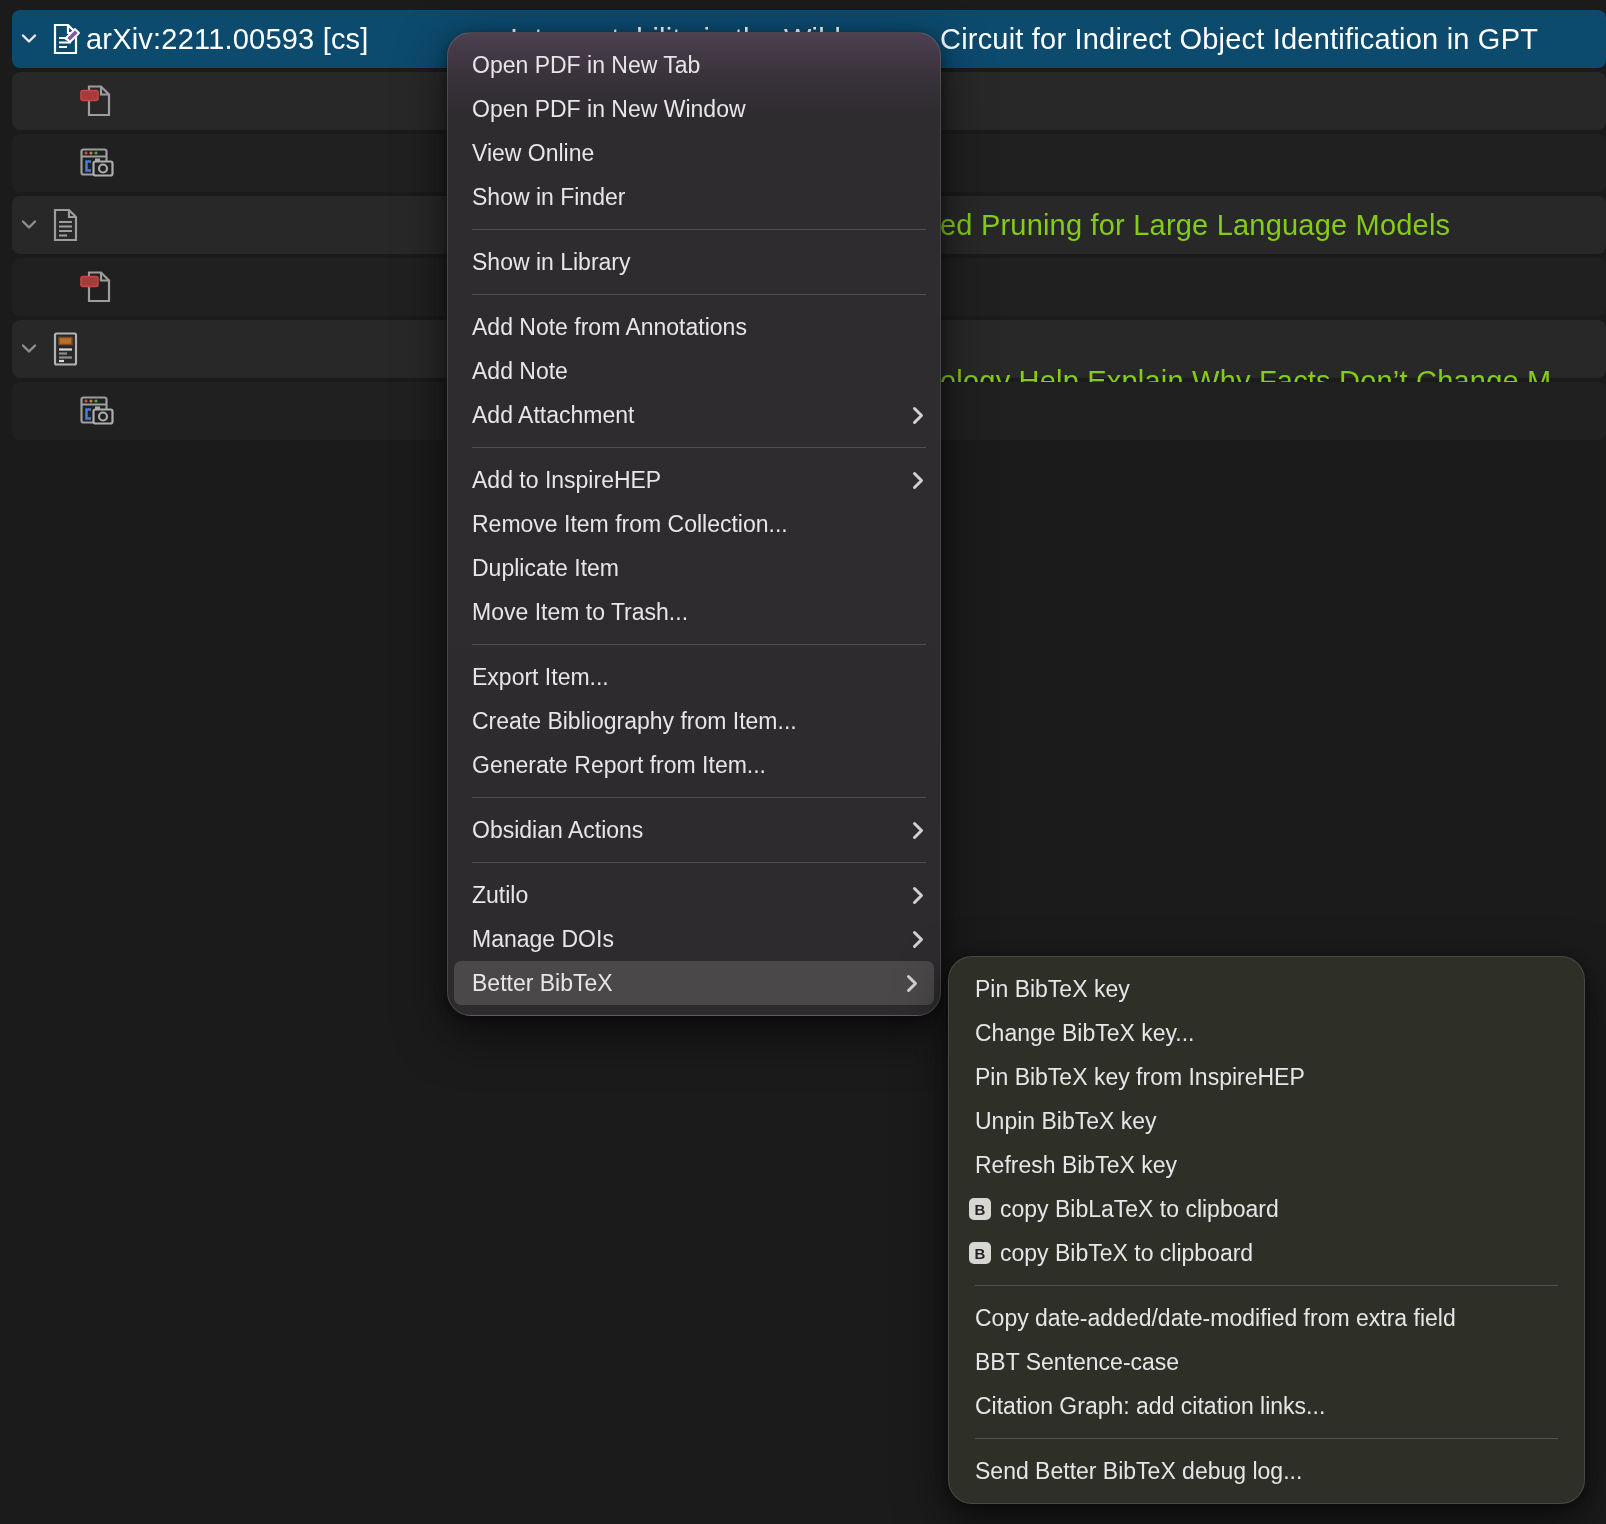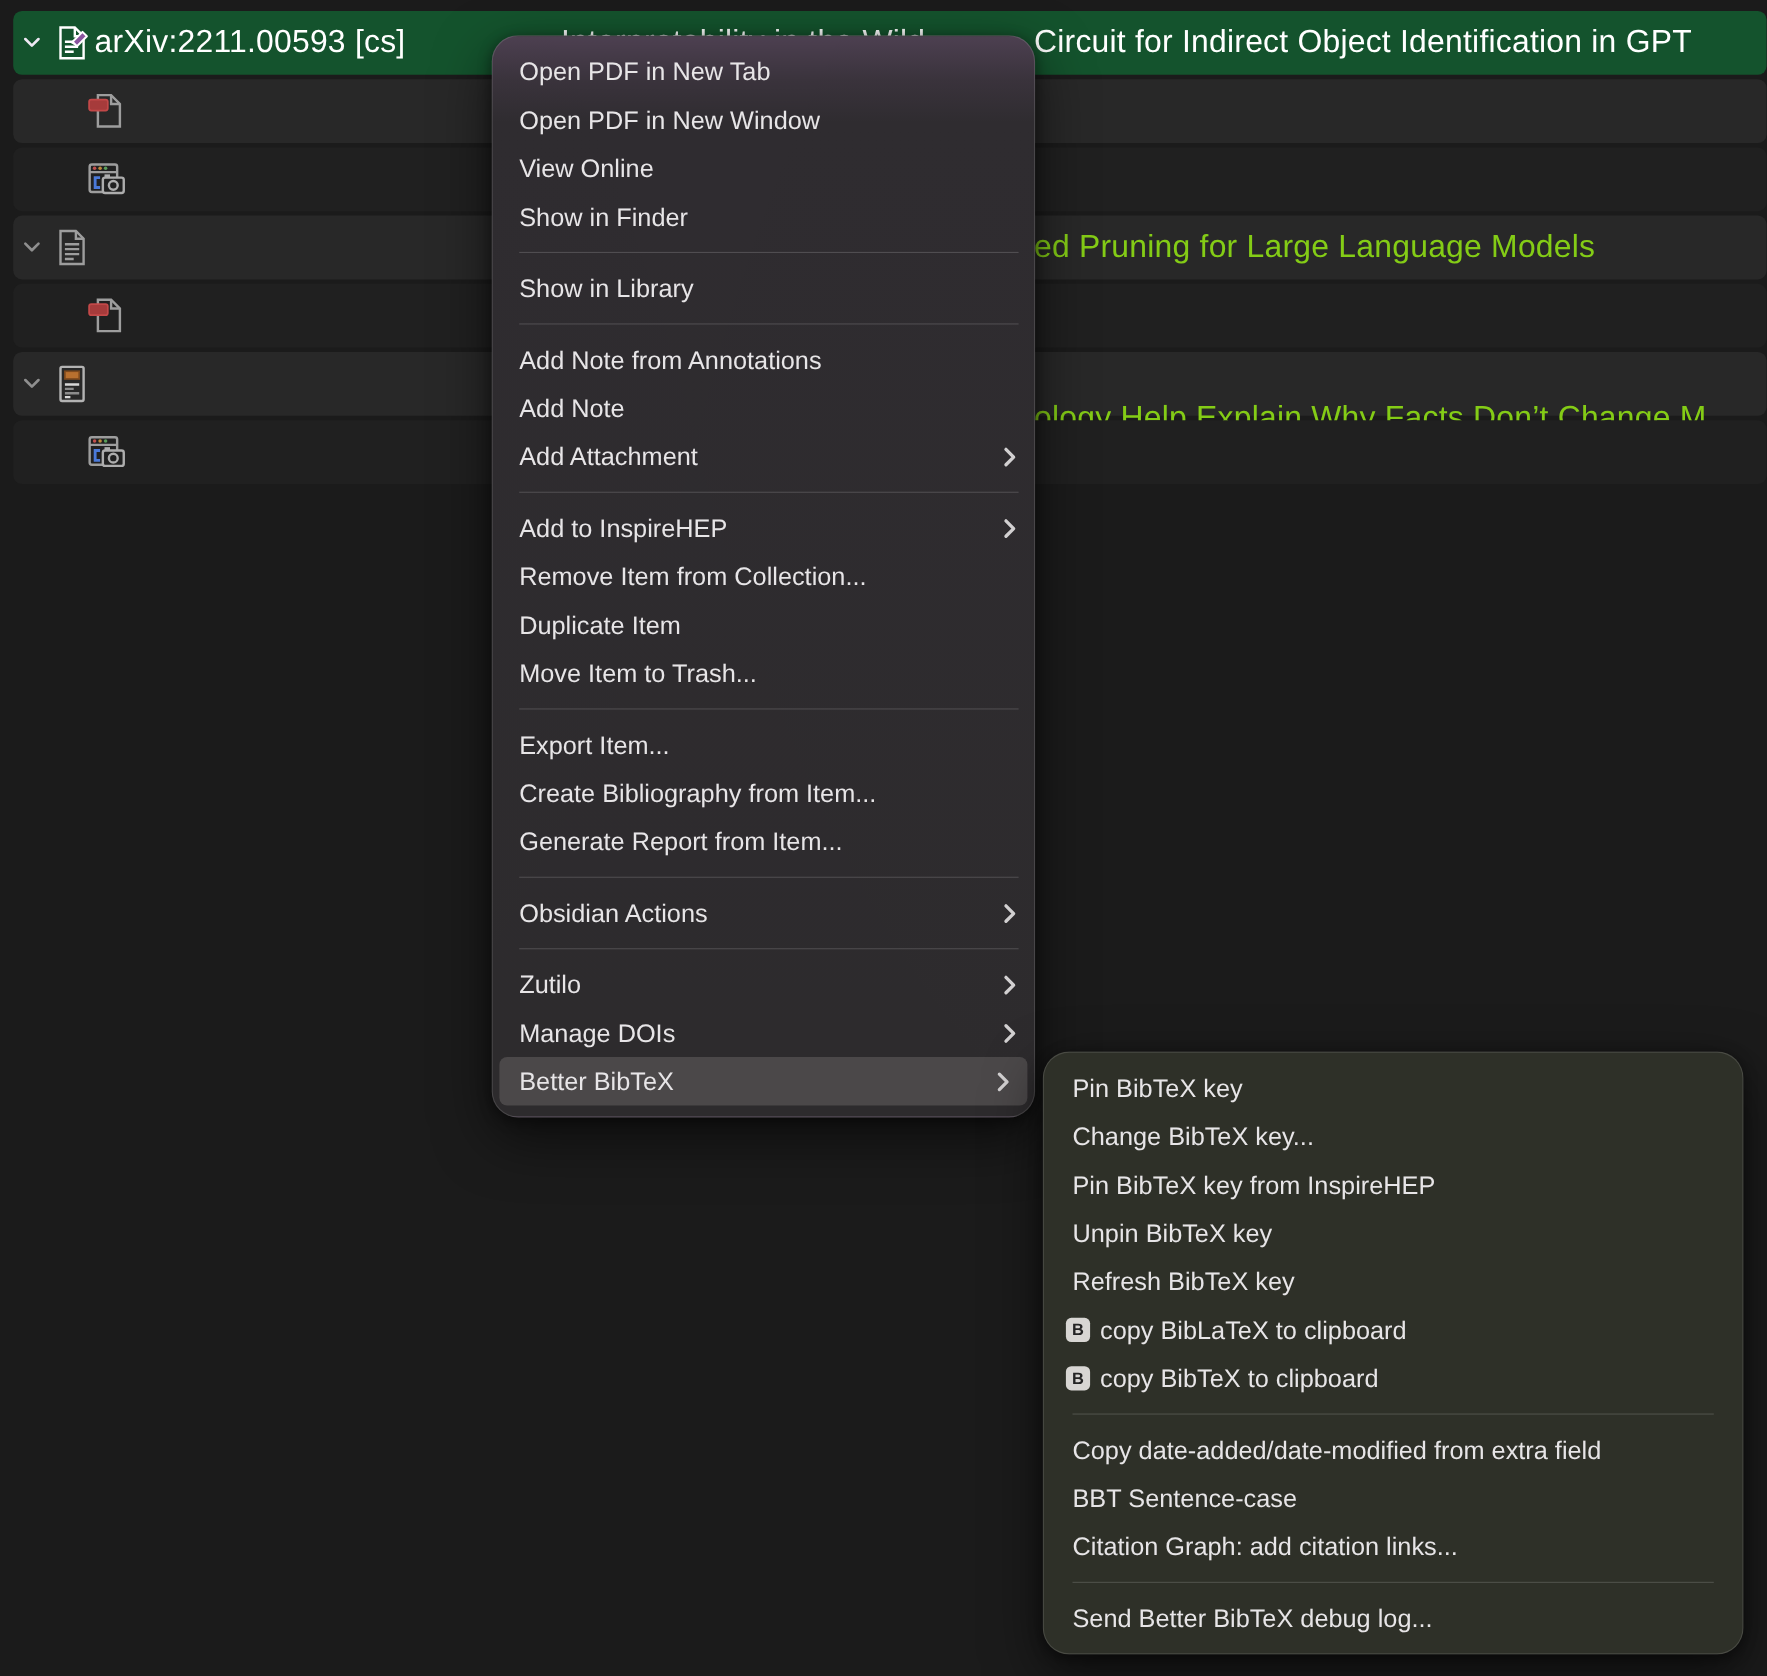--- a/index.html
+++ b/index.html
@@ -10,21 +10,21 @@
     overflow:hidden;
     position:relative;
     font-family:"Liberation Sans", sans-serif;
     color:#e9e9e9;
   }
   
   #rows { position:absolute; left:12px; top:10px; right:0; }
   .row { position:relative; height:58px; border-radius:8px; margin-bottom:4px; }
   .row.light { background:#282828; }
   .row.dark  { background:#202020; }
-  .row.sel   { background:#14532d;text-align:center; }
+  .row.sel   { background:#0c4a6e;text-align:center; }
   .lead { position:absolute; top:50%; transform:translateY(-50%); display:flex; align-items:center; }
   .lead svg { display:block; }
   .rowtxt {
     position:absolute; top:50%; transform:translateY(-50%);
     font-size:29px; white-space:nowrap; color:#84cc16; letter-spacing:.2px;
   }
   .sel .rowtxt { color:#ffffff; }
   
   .menu {
     position:absolute;

